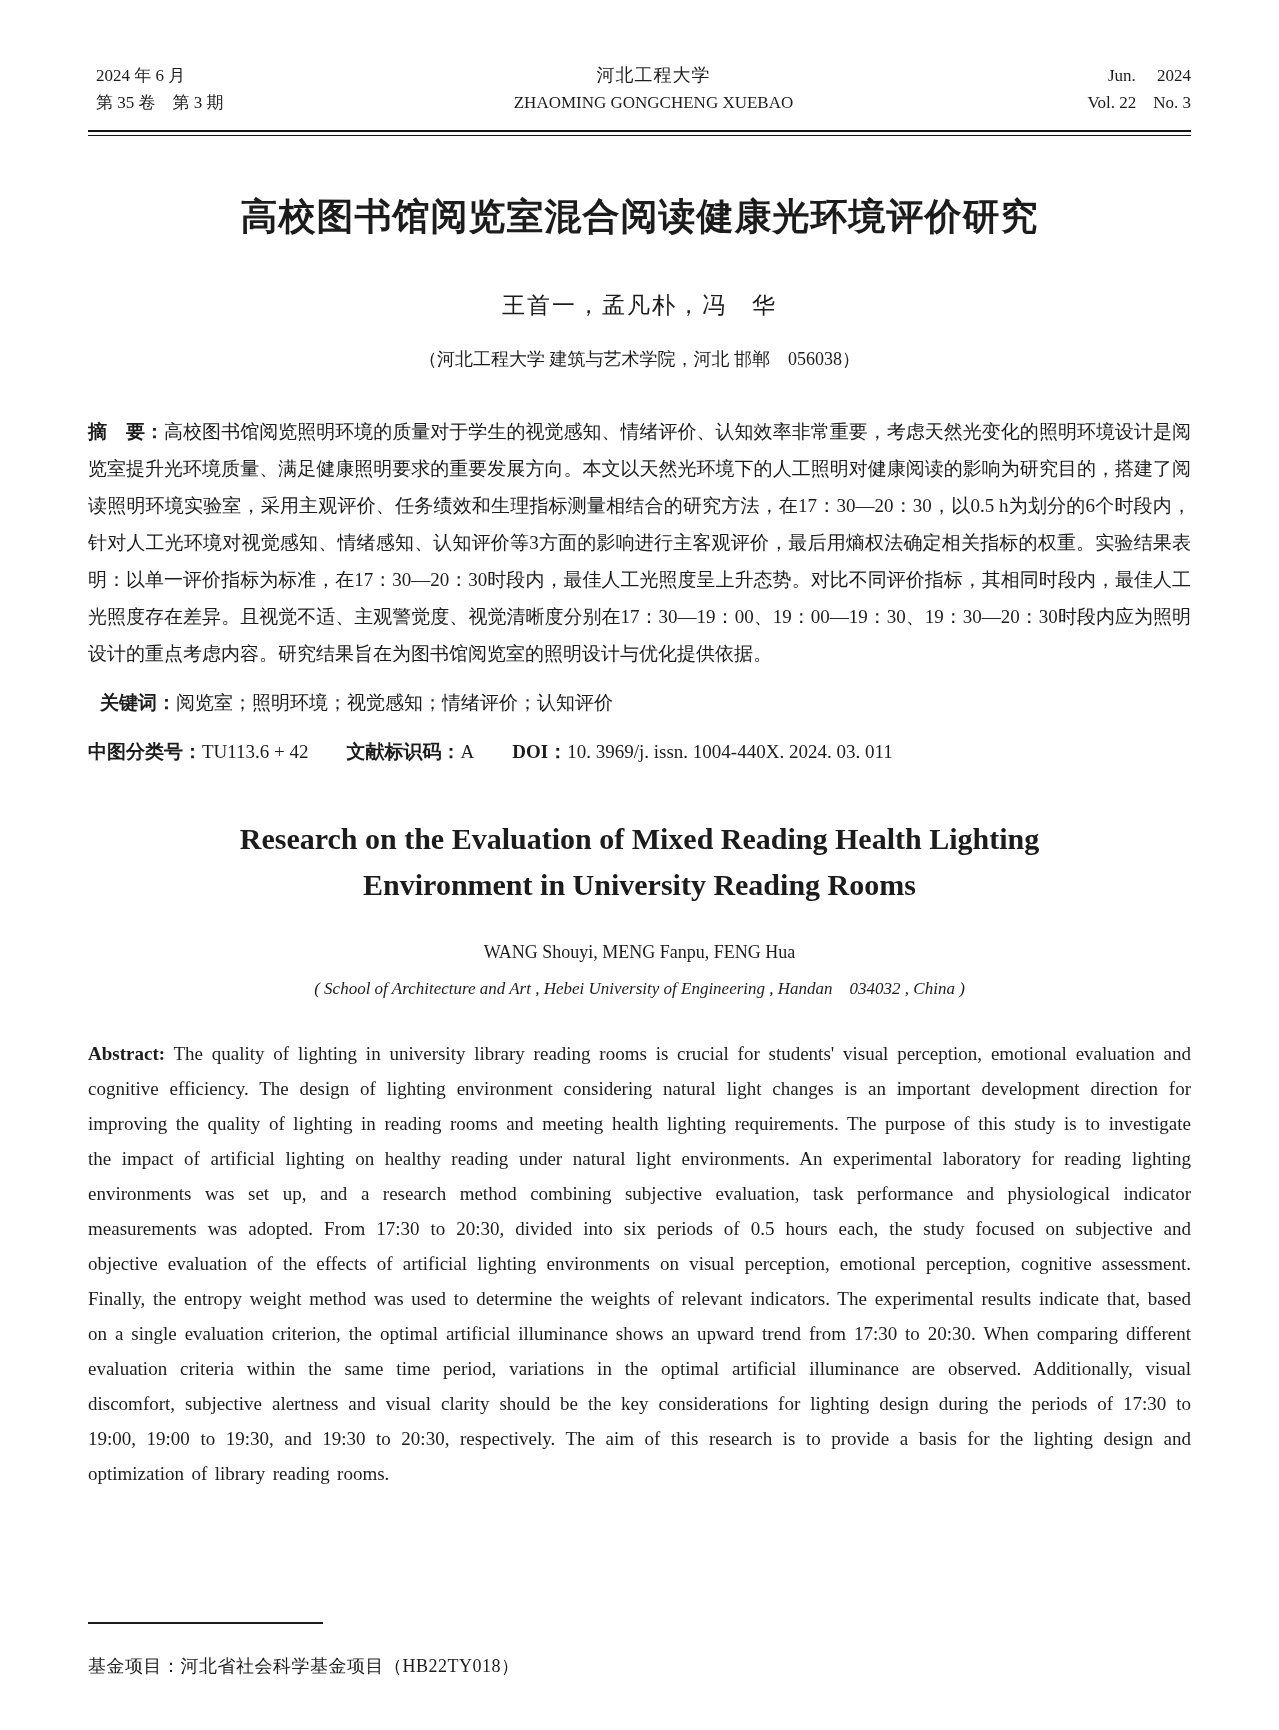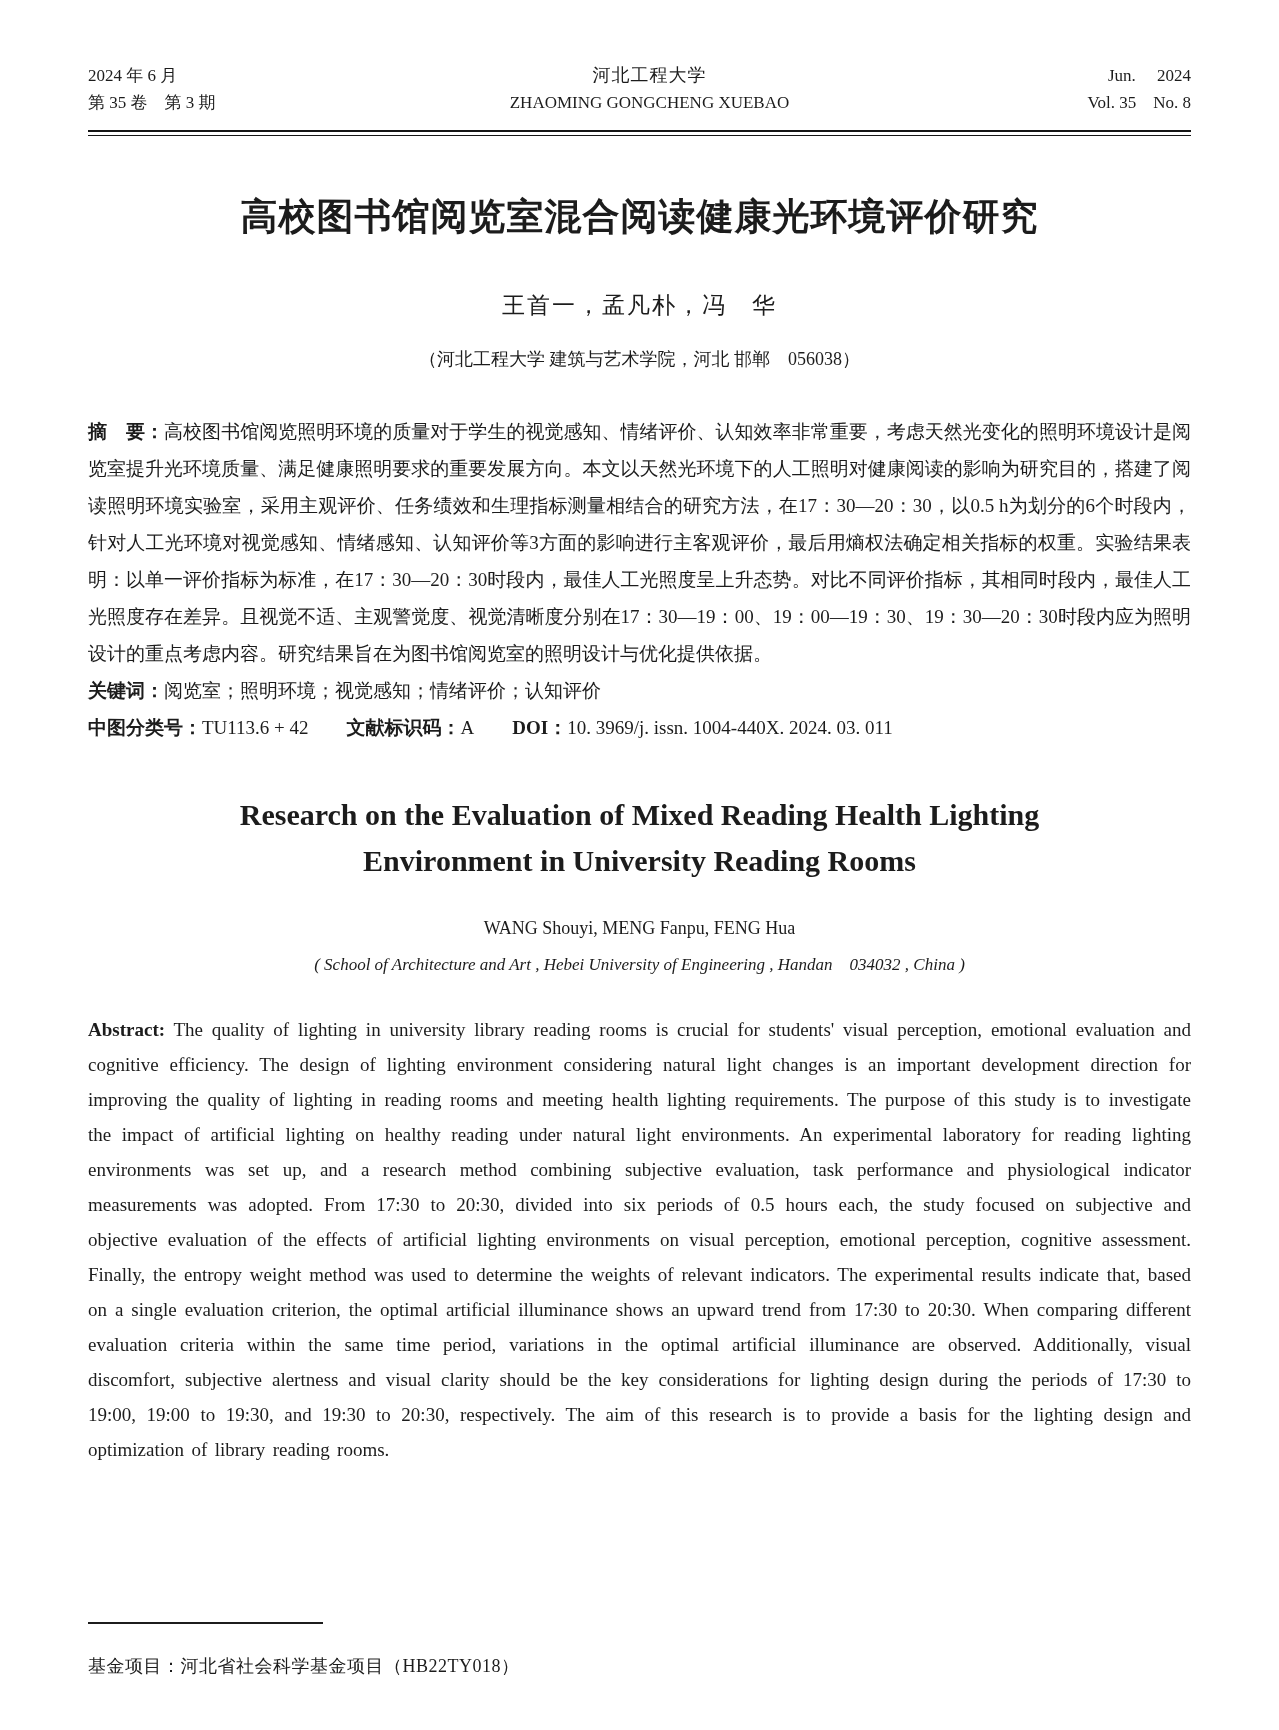--- a/index.html
+++ b/index.html
@@ -3,21 +3,21 @@
 <meta charset="utf-8">
 <style>
   html,body{margin:0;padding:0;background:#e8e8e8;}
   .page{
     width:1279px;height:1730px;margin:0 auto;background:#ffffff;color:#1c1c1c;
     font-family:"Liberation Serif","DejaVu Serif",serif;
     box-sizing:border-box;padding:62px 88px 50px 88px;position:relative;overflow:hidden;
   }
   
   .jheader{display:flex;justify-content:space-between;align-items:flex-start;font-size:17px;line-height:27px;}
-  .jh-left{text-align:left;min-width:170px;}
+  .jh-left{text-align:left;min-width:170px;margin-left:8px;}
   .jh-center{text-align:center;flex:1;}
   .jh-right{text-align:right;min-width:150px;}
   .jh-center .zh{font-size:18px;letter-spacing:1px;}
   .rule-double{height:3px;border-top:2px solid #151515;border-bottom:1px solid #151515;margin-top:14px;}
   
   .title-zh{
     text-align:center;font-family:"Liberation Sans","DejaVu Sans",sans-serif;
     font-weight:bold;font-size:37px;letter-spacing:1px;margin-top:56px;
   }
   .authors-zh{text-align:center;font-size:23px;margin-top:48px;letter-spacing:2px;}
@@ -49,33 +49,33 @@
     <div class="jh-left">
       <div>2024 年 6 月</div>
       <div>第 35 卷　第 3 期</div>
     </div>
     <div class="jh-center">
       <div class="zh">河北工程大学</div>
       <div>ZHAOMING GONGCHENG XUEBAO</div>
     </div>
     <div class="jh-right">
       <div>Jun.　  2024</div>
-      <div>Vol. 35　No. 8</div>
+      <div>Vol. 22　No. 3</div>
     </div>
   </div>
   <div class="rule-double"></div>
 
   <h1 class="title-zh" style="margin-bottom:0;">高校图书馆阅览室混合阅读健康光环境评价研究</h1>
   <div class="authors-zh">王首一，孟凡朴，冯　华</div>
   <div class="affil-zh">（河北工程大学 建筑与艺术学院，河北 邯郸　056038）</div>
 
   <p class="abstract-zh" style="margin:42px 0 0 0;">
     <span class="lbl">摘　要：</span><span>高校图书馆阅览照明环境的质量对于学生的视觉感知、情绪评价、认知效率非常重要，考虑天然光变化的照明环境设计是阅览室提升光环境质量、满足健康照明要求的重要发展方向。本文以天然光环境下的人工照明对健康阅读的影响为研究目的，搭建了阅读照明环境实验室，采用主观评价、任务绩效和生理指标测量相结合的研究方法，在17：30—20：30，以0.5 h为划分的6个时段内，针对人工光环境对视觉感知、情绪感知、认知评价等3方面的影响进行主客观评价，最后用熵权法确定相关指标的权重。实验结果表明：以单一评价指标为标准，在17：30—20：30时段内，最佳人工光照度呈上升态势。对比不同评价指标，其相同时段内，最佳人工光照度存在差异。且视觉不适、主观警觉度、视觉清晰度分别在17：30—19：00、19：00—19：30、19：30—20：30时段内应为照明设计的重点考虑内容。研究结果旨在为图书馆阅览室的照明设计与优化提供依据。</span>
   </p>
-  <p class="kw-zh" style="margin:0;">
+  <p class="kw-zh" style="margin:12px;">
     <span class="lbl">关键词：</span><span>阅览室；照明环境；视觉感知；情绪评价；认知评价</span>
   </p>
   <p class="meta-zh" style="margin:0;">
     <span class="lbl">中图分类号：</span><span>TU113.6 + 42</span><span class="gap"></span><span class="lbl">文献标识码：</span><span>A</span><span class="gap"></span><span class="lbl-en">DOI：</span><span>10. 3969/j. issn. 1004-440X. 2024. 03. 011</span>
   </p>
 
   <div class="title-en">
     <div>Research on the Evaluation of Mixed Reading Health Lighting</div>
     <div>Environment in University Reading Rooms</div>
   </div>

